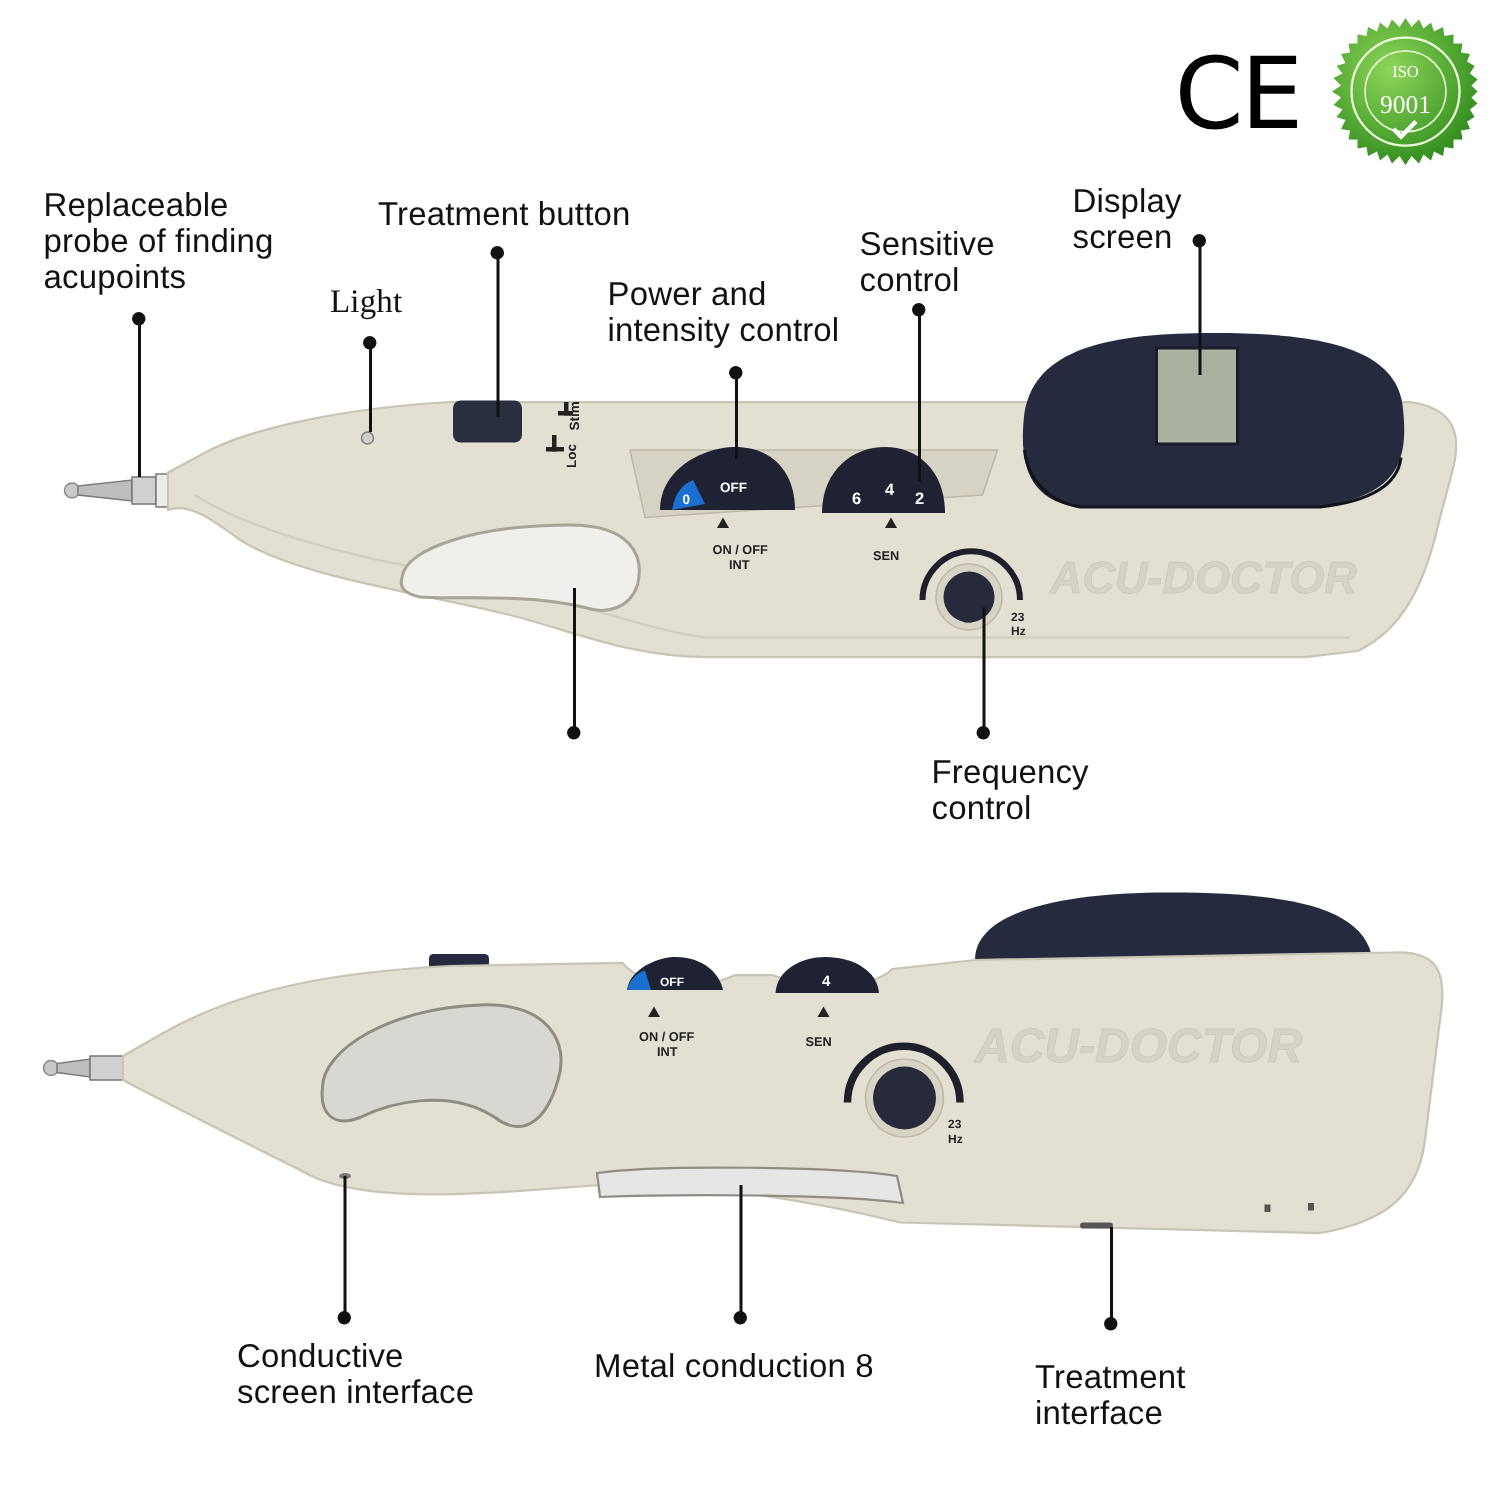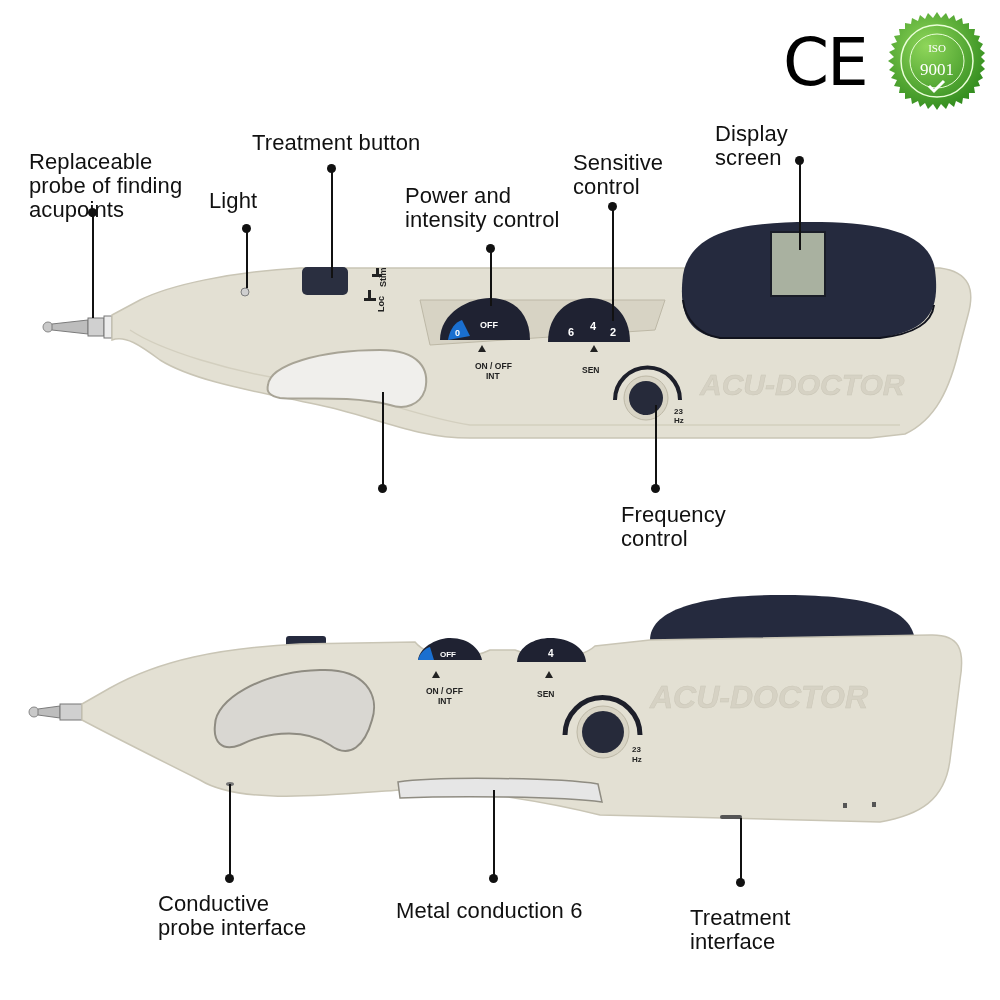--- a/index.html
+++ b/index.html
@@ -182,32 +182,32 @@
 
   <div class="dot" style="left:225px;top:874px;"></div>
   <div class="leader" style="left:229px;top:784px;height:94px;"></div>
 
   <div class="dot" style="left:489px;top:874px;"></div>
   <div class="leader" style="left:493px;top:790px;height:88px;"></div>
 
   <div class="dot" style="left:736px;top:878px;"></div>
   <div class="leader" style="left:740px;top:818px;height:64px;"></div>
 
-  <div class="label" style="left:29px;top:125px;margin-top:25px;">Replaceable
+  <div class="label" style="left:29px;top:125px;">Replaceable
 probe of finding
 acupoints</div>
-  <div class="label" style="left:209px;top:189px;">Light</div>
+  <div class="label" style="left:220px;top:189px;font-family:Liberation Serif, serif;">Light</div>
   <div class="label" style="left:252px;top:131px;">Treatment button</div>
   <div class="label" style="left:405px;top:184px;">Power and
 intensity control</div>
   <div class="label" style="left:573px;top:151px;">Sensitive
 control</div>
   <div class="label" style="left:715px;top:122px;">Display screen</div>
   <div class="label" style="left:621px;top:503px;">Frequency
 control</div>
 
   <div class="label" style="left:158px;top:892px;">Conductive
-probe interface</div>
-  <div class="label" style="left:396px;top:899px;">Metal conduction 6</div>
+screen interface</div>
+  <div class="label" style="left:396px;top:899px;">Metal conduction 8</div>
   <div class="label" style="left:690px;top:906px;">Treatment
 interface</div>
 
 </div>
 
 </body></html>

